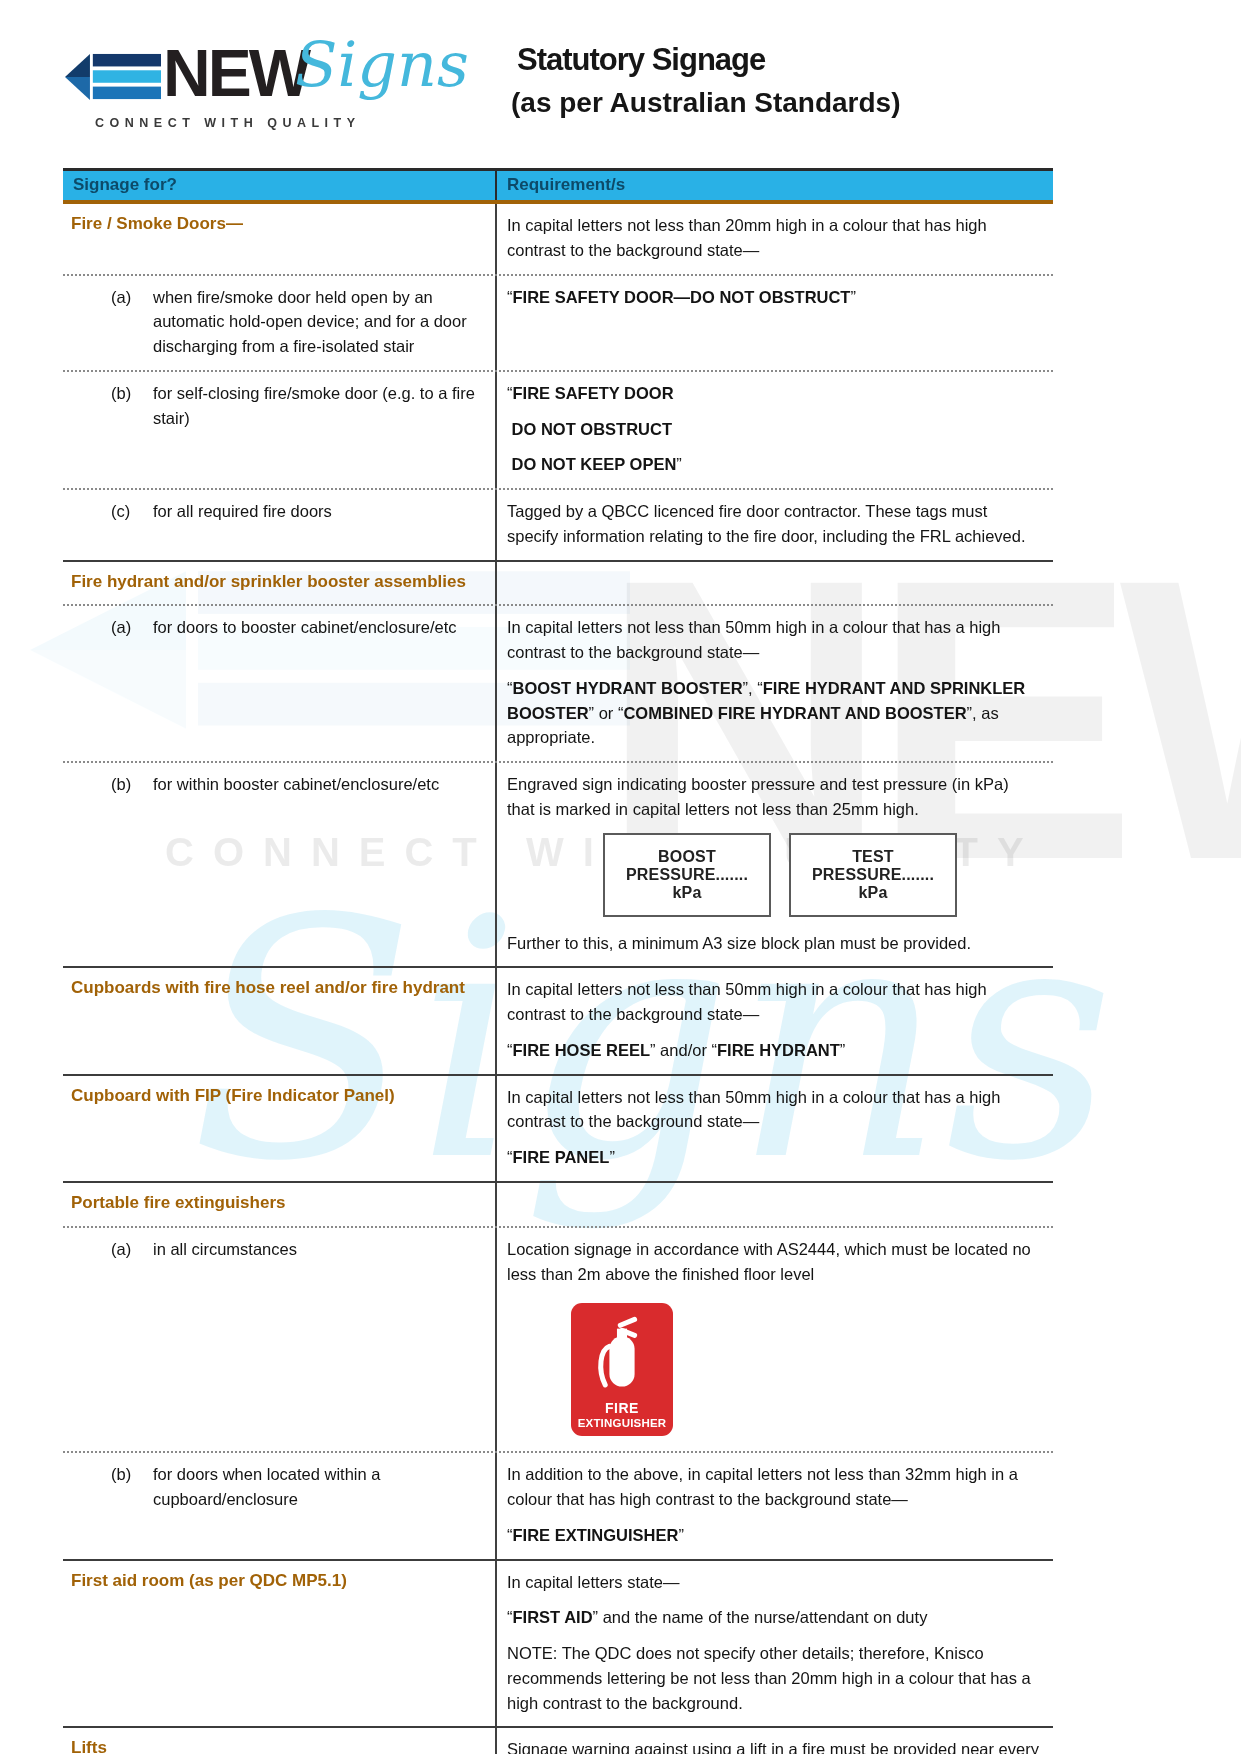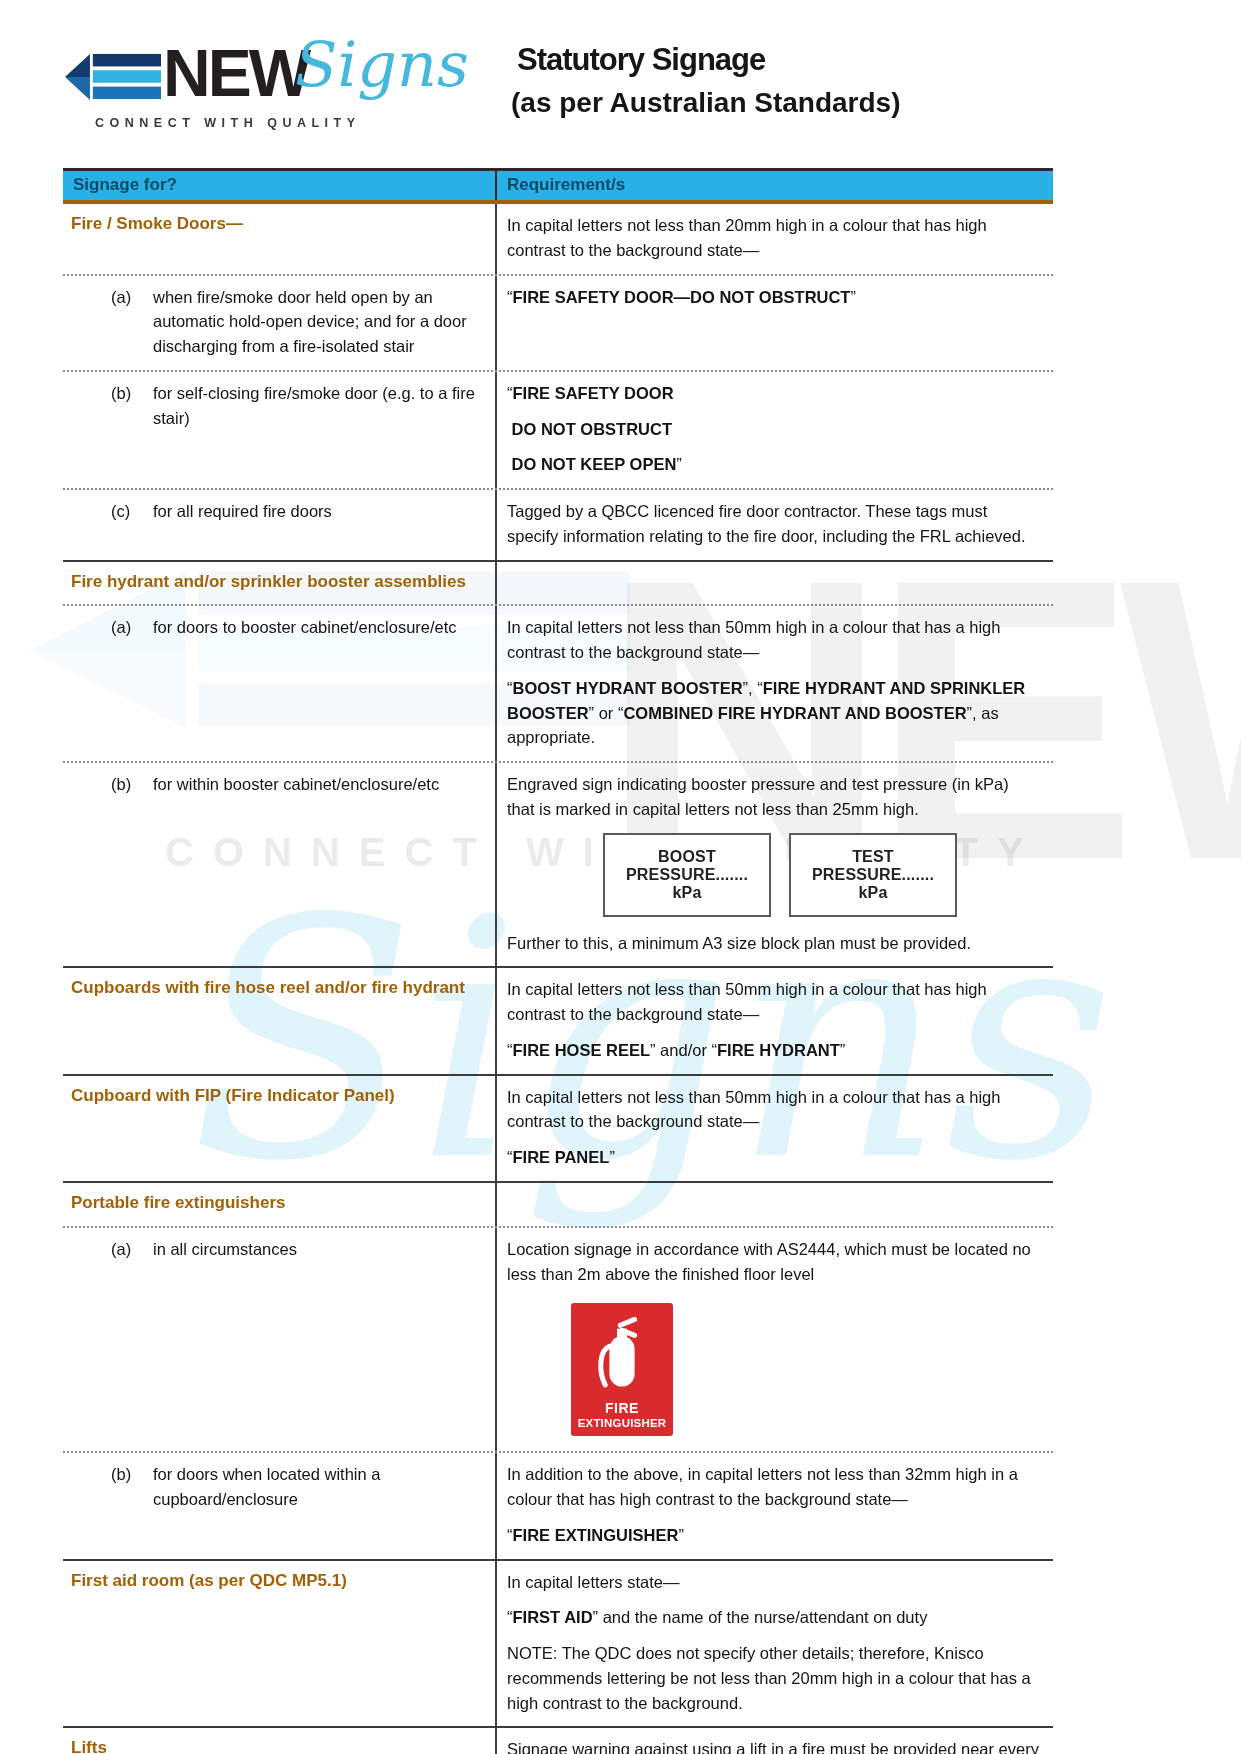--- a/index.html
+++ b/index.html
@@ -82,21 +82,21 @@
 
   .pressure-boxes { display:flex; gap:18px; margin:8px 0 14px 96px; }
   .pressure-box {
     border:2px solid #5a5a5a; background:#fff;
     width:168px; padding:13px 6px; text-align:center;
     font-size:16px; font-weight:bold; color:#222; letter-spacing:0.2px;
   }
 
   .ext-sign {
     width:102px; margin:17px 0 4px 64px;
-    background:#d92b2d; border-radius:3px;
+    background:#d92b2d; border-radius:11px;
     padding:8px 0 7px; text-align:center;
   }
   .ext-sign-text { color:#fff; font-weight:bold; line-height:1.1; margin-top:2px; }
   .ext-line-1 { font-size:14px; letter-spacing:0.5px; }
   .ext-line-2 { font-size:11.5px; letter-spacing:0.2px; }
 </style>
 </head>
 <body>
 
 <div class="page">

